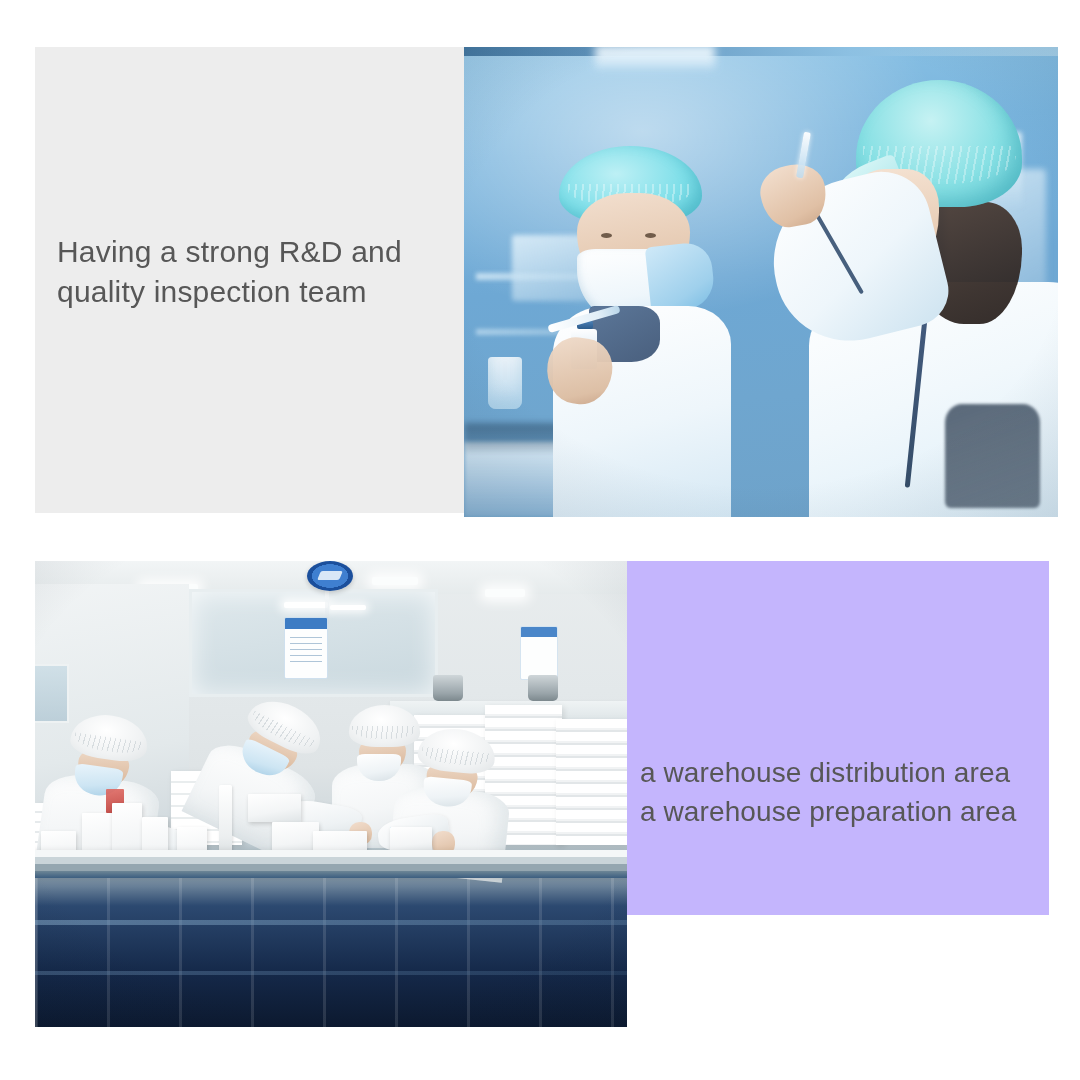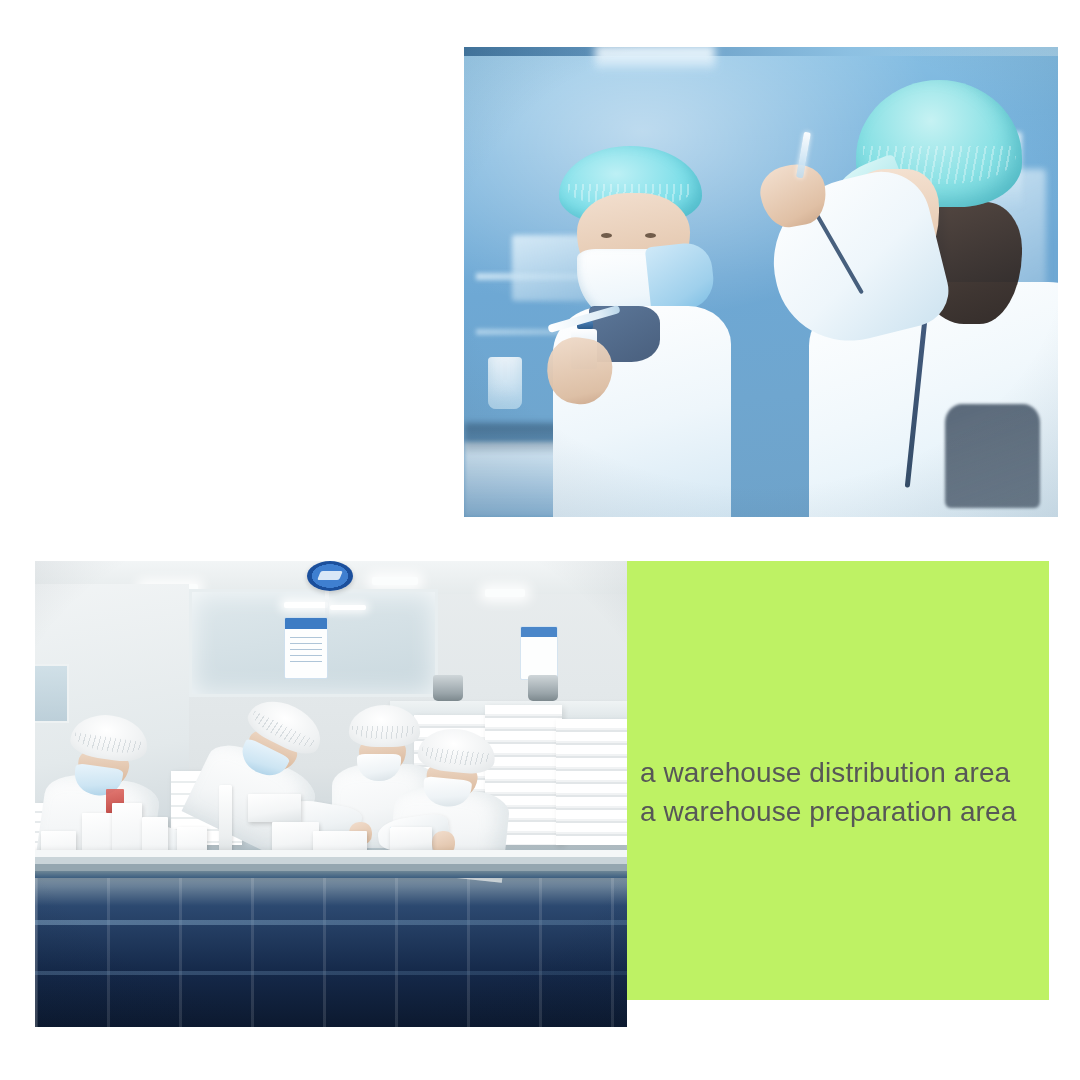--- a/index.html
+++ b/index.html
@@ -62,22 +62,22 @@
     width: 592px;
     height: 466px;
     overflow: hidden;
     background: #dfe4e6;
   }
   .row2-caption-panel {
     position: absolute;
     left: 627px;
     top: 561px;
     width: 422px;
-    height: 439px;
-    background: #bef264;
+    height: 354px;
+    background: #c4b5fd;
   }
   .row2-caption-text {
     position: absolute;
     left: 13px;
     top: 192px;
     width: 405px;
     font-size: 28px;
     line-height: 1.4;
     color: #575757;
     letter-spacing: 0.1px;
@@ -496,20 +496,24 @@
   .wh-vignette {
     position:absolute; inset:0;
     background: radial-gradient(ellipse 95% 92% at 50% 42%, rgba(0,0,0,0) 58%, rgba(10,25,45,.22) 100%);
   }
 </style>
 </head>
 <body>
 
 <div class="page">
 
+  <div class="row1-caption-panel">
+    <div class="row1-caption-text">Having a strong R&amp;D and
+quality inspection team</div>
+  </div>
 
   <div class="row1-photo">
     <div class="lab">
       <div class="lab-topbar"></div>
       <div class="lab-ceilinglight"></div>
       <div class="lab-bgbox"></div>
       <div class="lab-bgshelf"></div>
       <div class="lab-bgshelf2"></div>
       <div class="lab-rightrack"></div>
       <div class="lab-rightrack2"></div>

